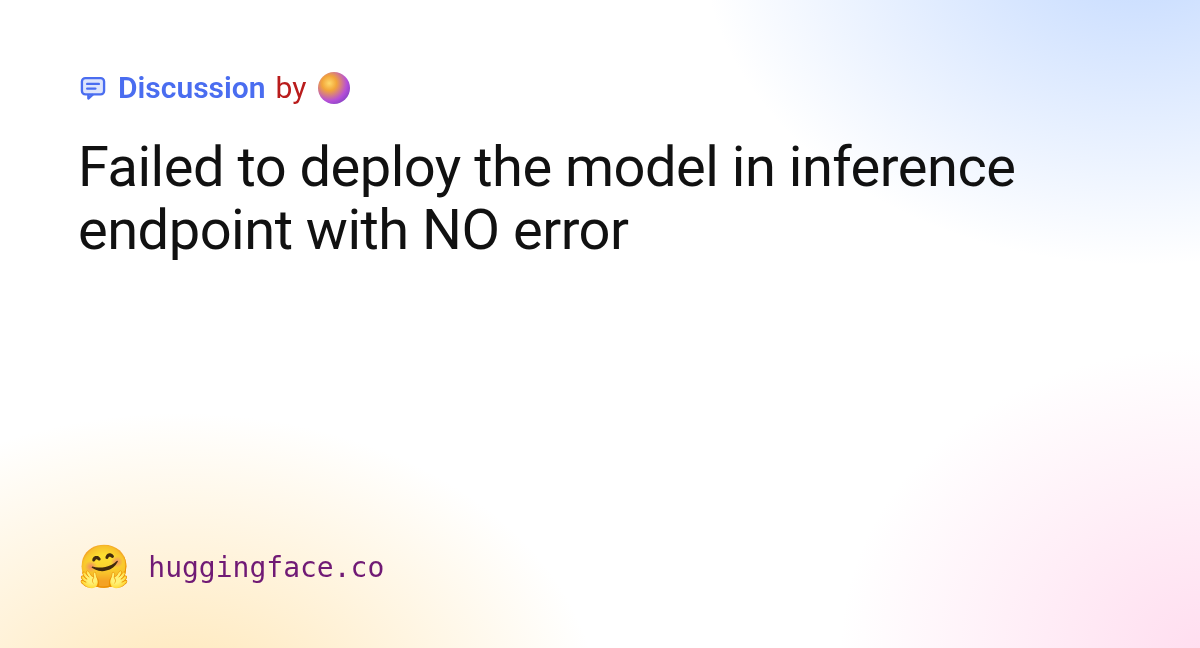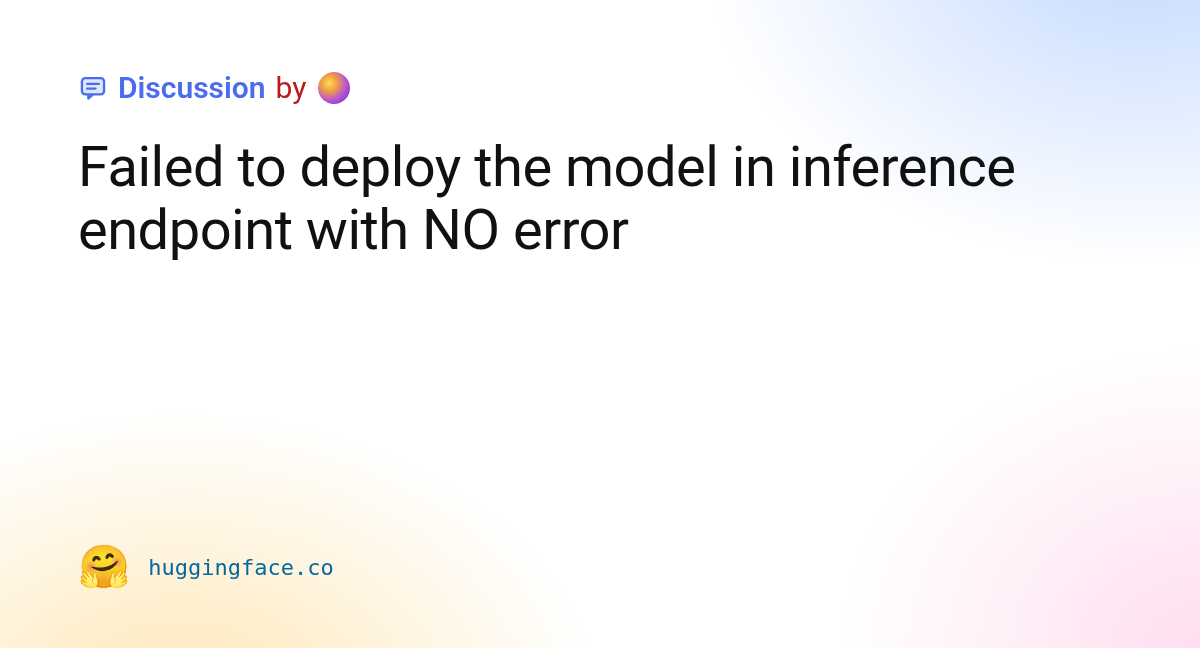--- a/index.html
+++ b/index.html
@@ -72,22 +72,22 @@
       display: flex;
       align-items: center;
       gap: 18px;
     }
     .hf-emoji {
       font-size: 42px;
       line-height: 1;
     }
     .site {
       font-family: ui-monospace, SFMono-Regular, Menlo, Consolas, monospace;
-      font-size: 22px;
-      color: #0369a1;
+      font-size: 28px;
+      color: #701a75;
     }
   </style>
 </head>
 <body>
 
 <div class="bg"></div>
 
 <div class="container">
 
   <div class="meta-row">

